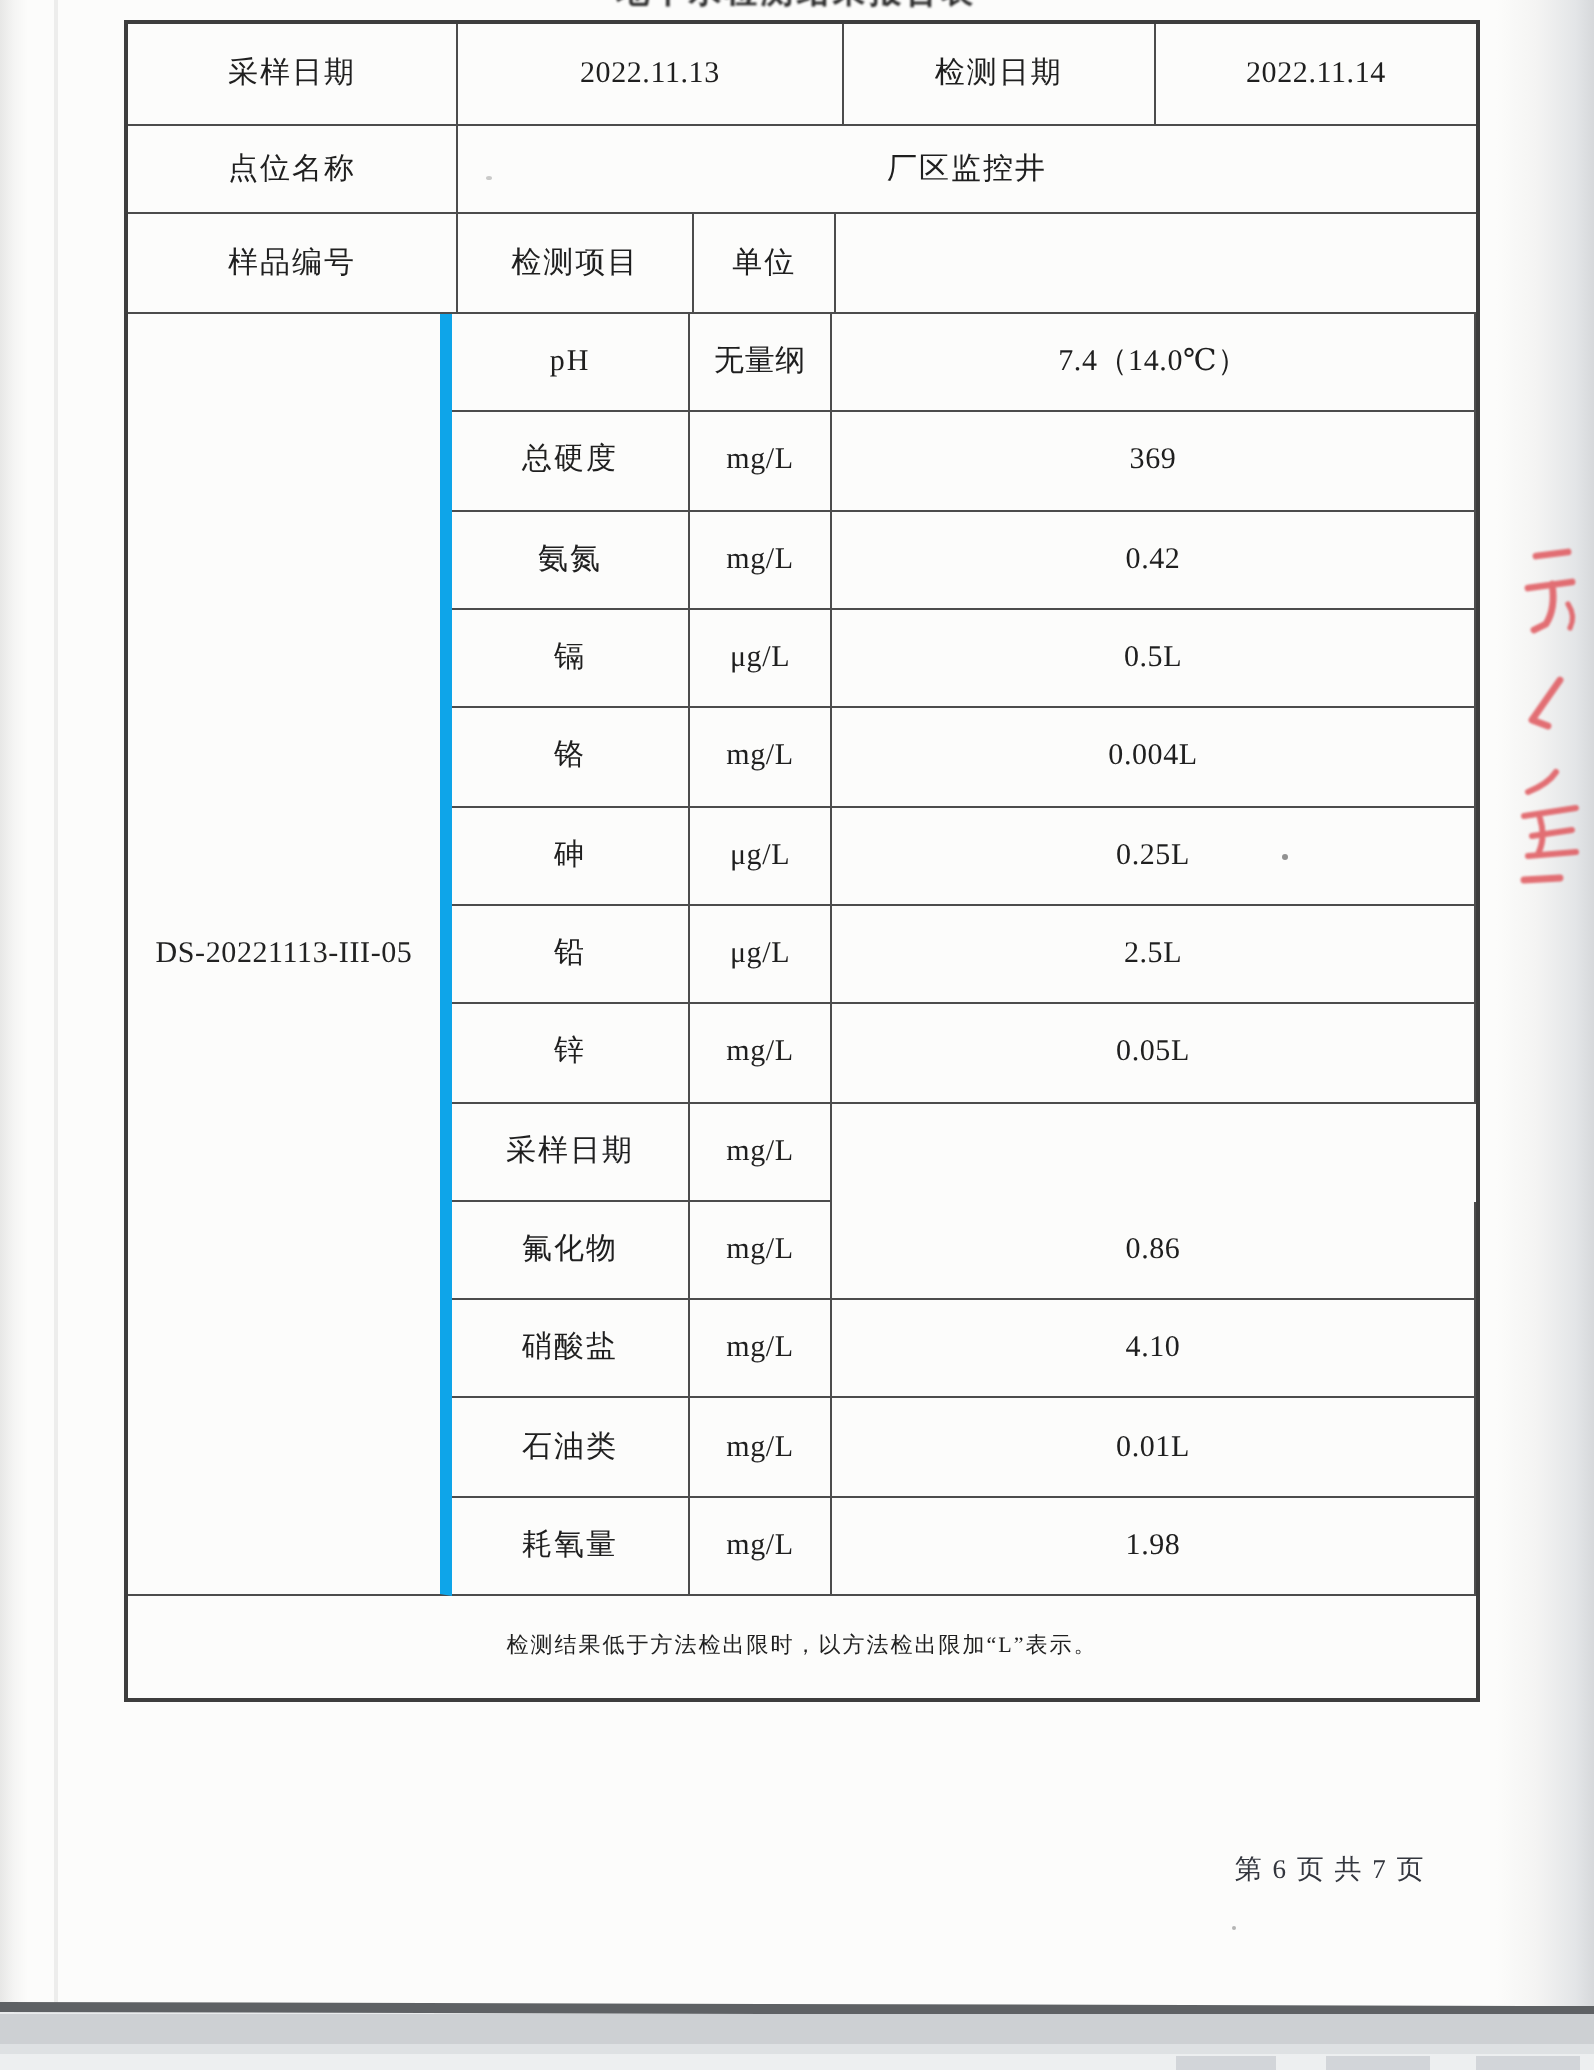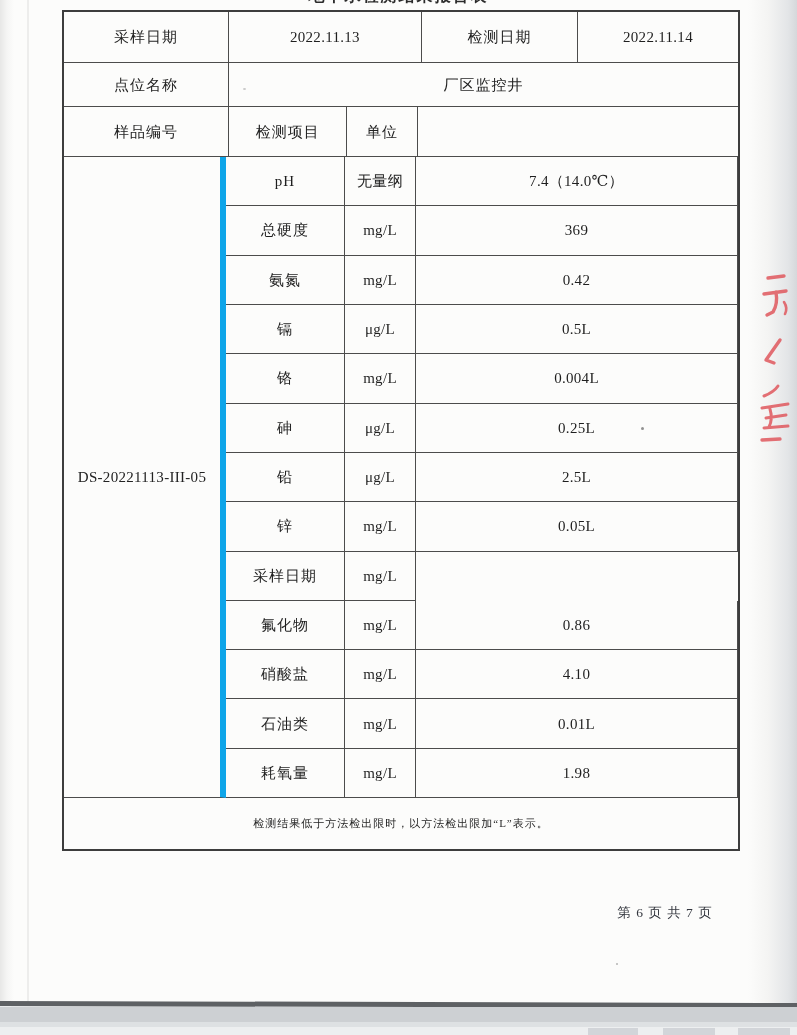--- a/index.html
+++ b/index.html
@@ -81,21 +81,21 @@
   .param-col { width: 512px; display: flex; flex-direction: column; }
   .prow { display: flex; flex: 1; }
   .prow .cell { border-bottom: 1px solid #4c4c4c; }
   .note-row { height: 51px; }
   .note-row .cell { width: 678px; border-right: none; border-bottom: none; font-size: 11px; }
 
   .num { letter-spacing: 0.3px; }
 
   
   .page-number {
-    position: absolute; top: 904px; left: 610px; width: 110px;
+    position: absolute; top: 926px; left: 610px; width: 110px;
     font-size: 13.5px; letter-spacing: 1px; color: #33363e; text-align: center;
   }
 
   
   .stamp {
     position: absolute; left: 750px; top: 268px; width: 47px; height: 180px;
     overflow: hidden; opacity: 0.85; filter: blur(0.4px);
   }
   .stamp svg { display: block; }
 

